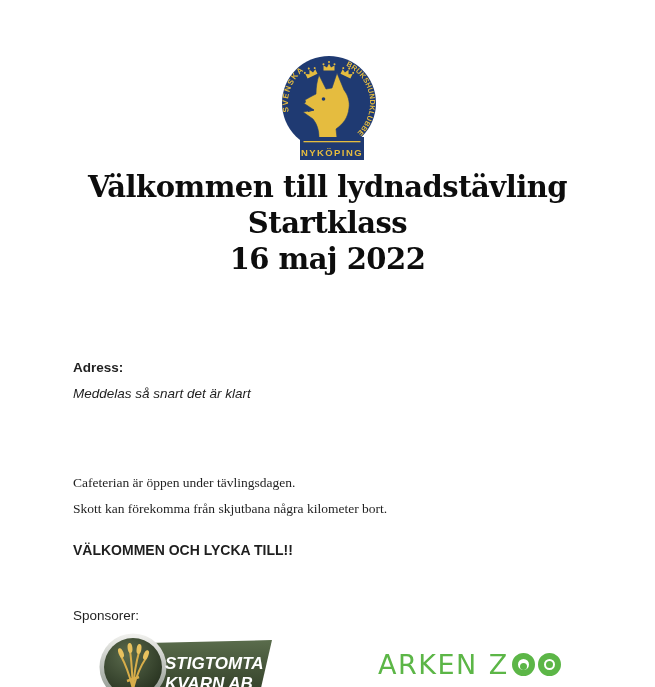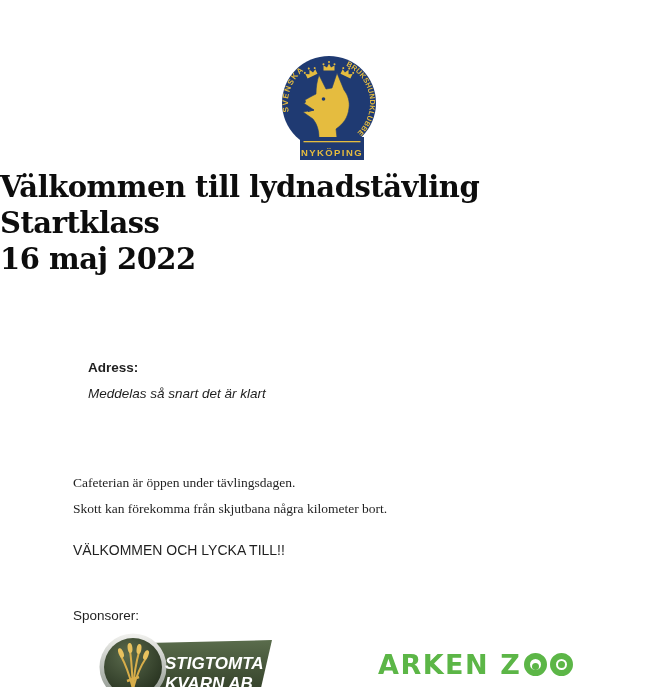--- a/index.html
+++ b/index.html
@@ -3,39 +3,39 @@
 <meta charset="utf-8">
 <style>
   html,body{margin:0;padding:0;background:#fff;}
   .page{position:relative;width:655px;height:687px;background:#ffffff;overflow:hidden;
         font-family:"Liberation Sans",sans-serif;color:#1f1f1f;}
 
   
   .logo-sbk{position:absolute;left:281px;top:54px;width:96px;height:110px;}
 
   
-  .title{position:absolute;top:169px;left:0;width:100%;
+  .title{position:absolute;top:169px;left:0;width:100%;text-align:center;
          font-family:"DejaVu Serif",serif;font-weight:bold;font-size:29px;
          line-height:36px;color:#0d0d0d;letter-spacing:-0.5px;}
 
   
   .info{position:absolute;left:73px;top:360px;font-size:13.5px;}
-  .info-row{height:26px;display:flex;align-items:flex-start;margin-left:15px;}
+  .info-row{height:26px;display:flex;align-items:flex-start;}
   .info-label{font-weight:bold;width:134px;flex:0 0 134px;}
   .italic{font-style:italic;}
 
   
   .notes{position:absolute;left:73px;top:470px;font-size:13.5px;line-height:26px;font-family:Liberation Serif, serif;}
-  .closing{position:absolute;left:73px;top:542px;font-weight:normal;font-size:14px;}
+  .closing{position:absolute;left:73px;top:542px;font-weight:bold;font-size:14px;}
 
   
   .sponsor-label{position:absolute;left:73px;top:608px;font-weight:normal;font-size:13.5px;}
   .logo-stigtomta{position:absolute;left:92px;top:629px;width:195px;height:90px;}
   .logo-arken{position:absolute;left:378px;top:649px;height:30px;display:flex;align-items:center;
-              font-family:"DejaVu Sans",sans-serif;font-weight:bold;font-size:27px;
+              font-family:"DejaVu Sans",sans-serif;font-weight:normal;font-size:27px;
               letter-spacing:1.5px;color:#5cb647;line-height:1;}
   .arken-z{margin-left:11px;}
   .zoo-o{width:23px;height:23px;border:6px solid #5cb647;border-radius:50%;
          position:relative;box-sizing:border-box;margin-left:3px;background:#fff;}
   .zoo-o .dot{position:absolute;width:7px;height:7px;background:#5cb647;border-radius:50%;}
   .zoo-o.o1 .dot{left:2px;bottom:0px;}
   .zoo-o.o2 .dot{left:2px;top:2px;}
 </style>
 </head>
 <body>

